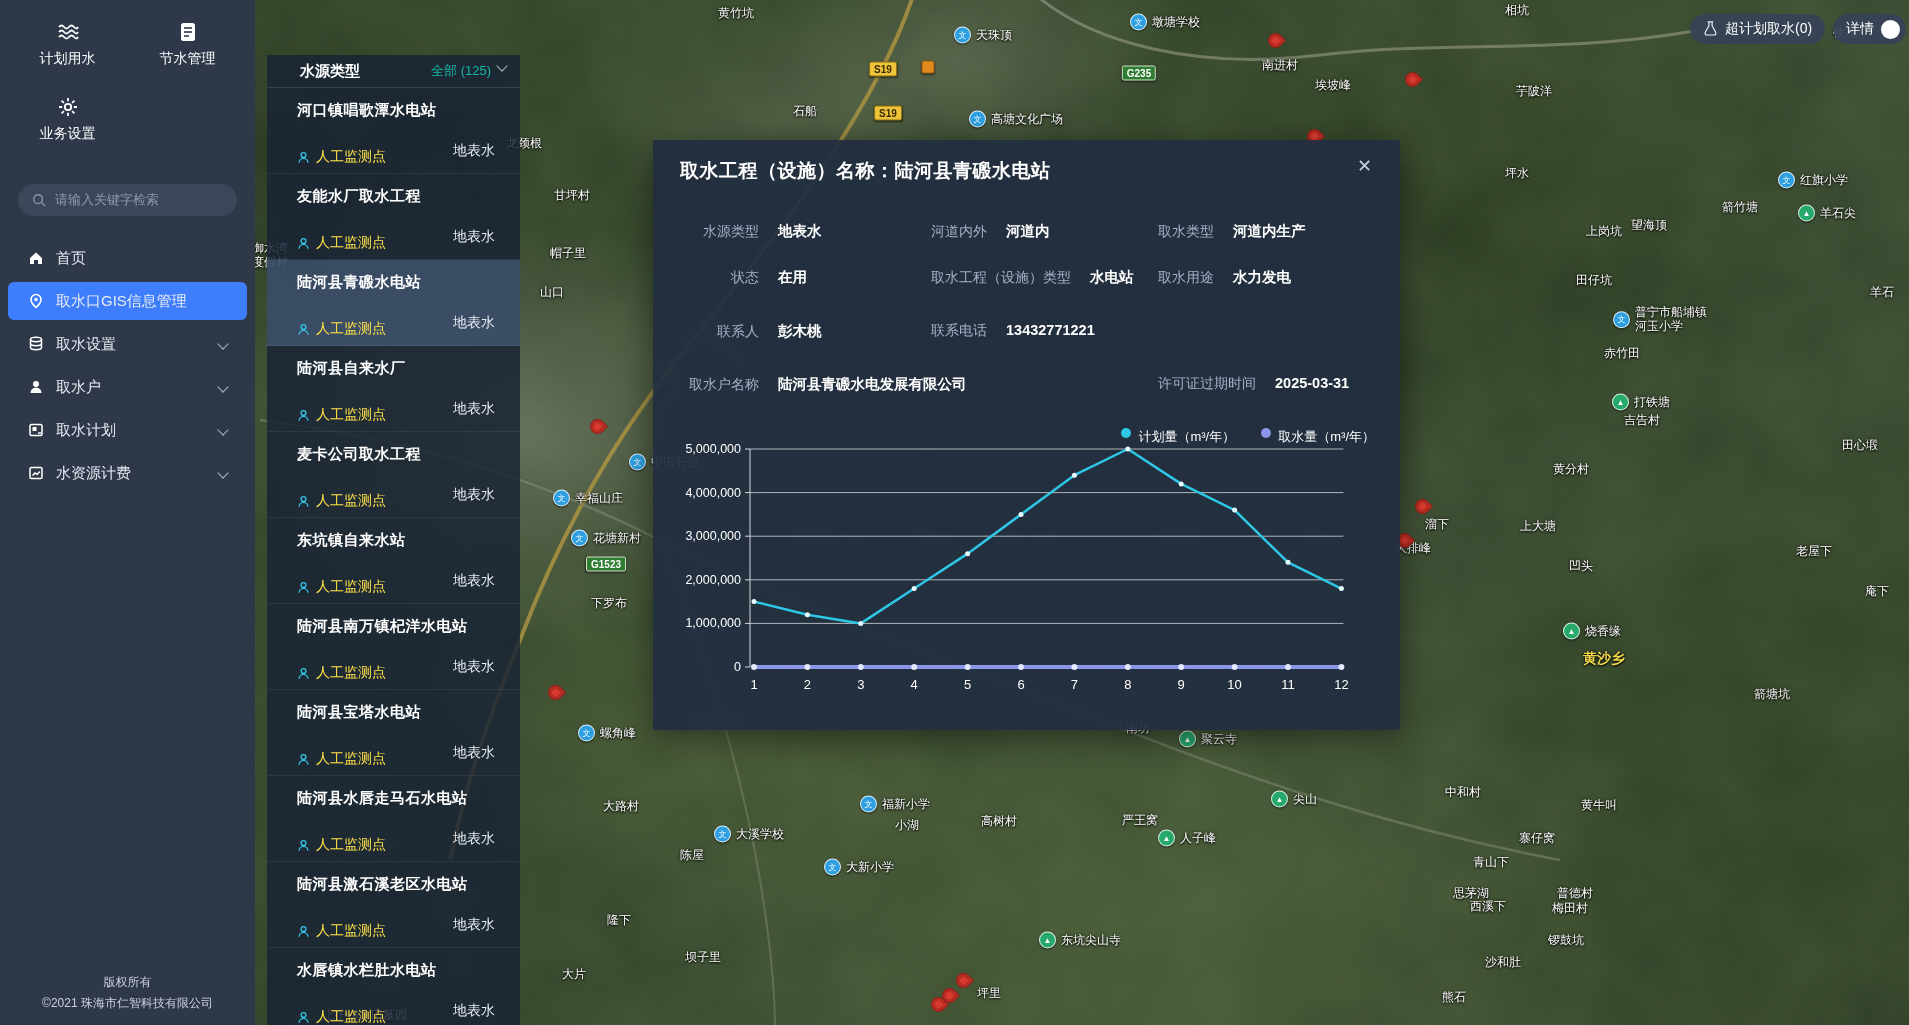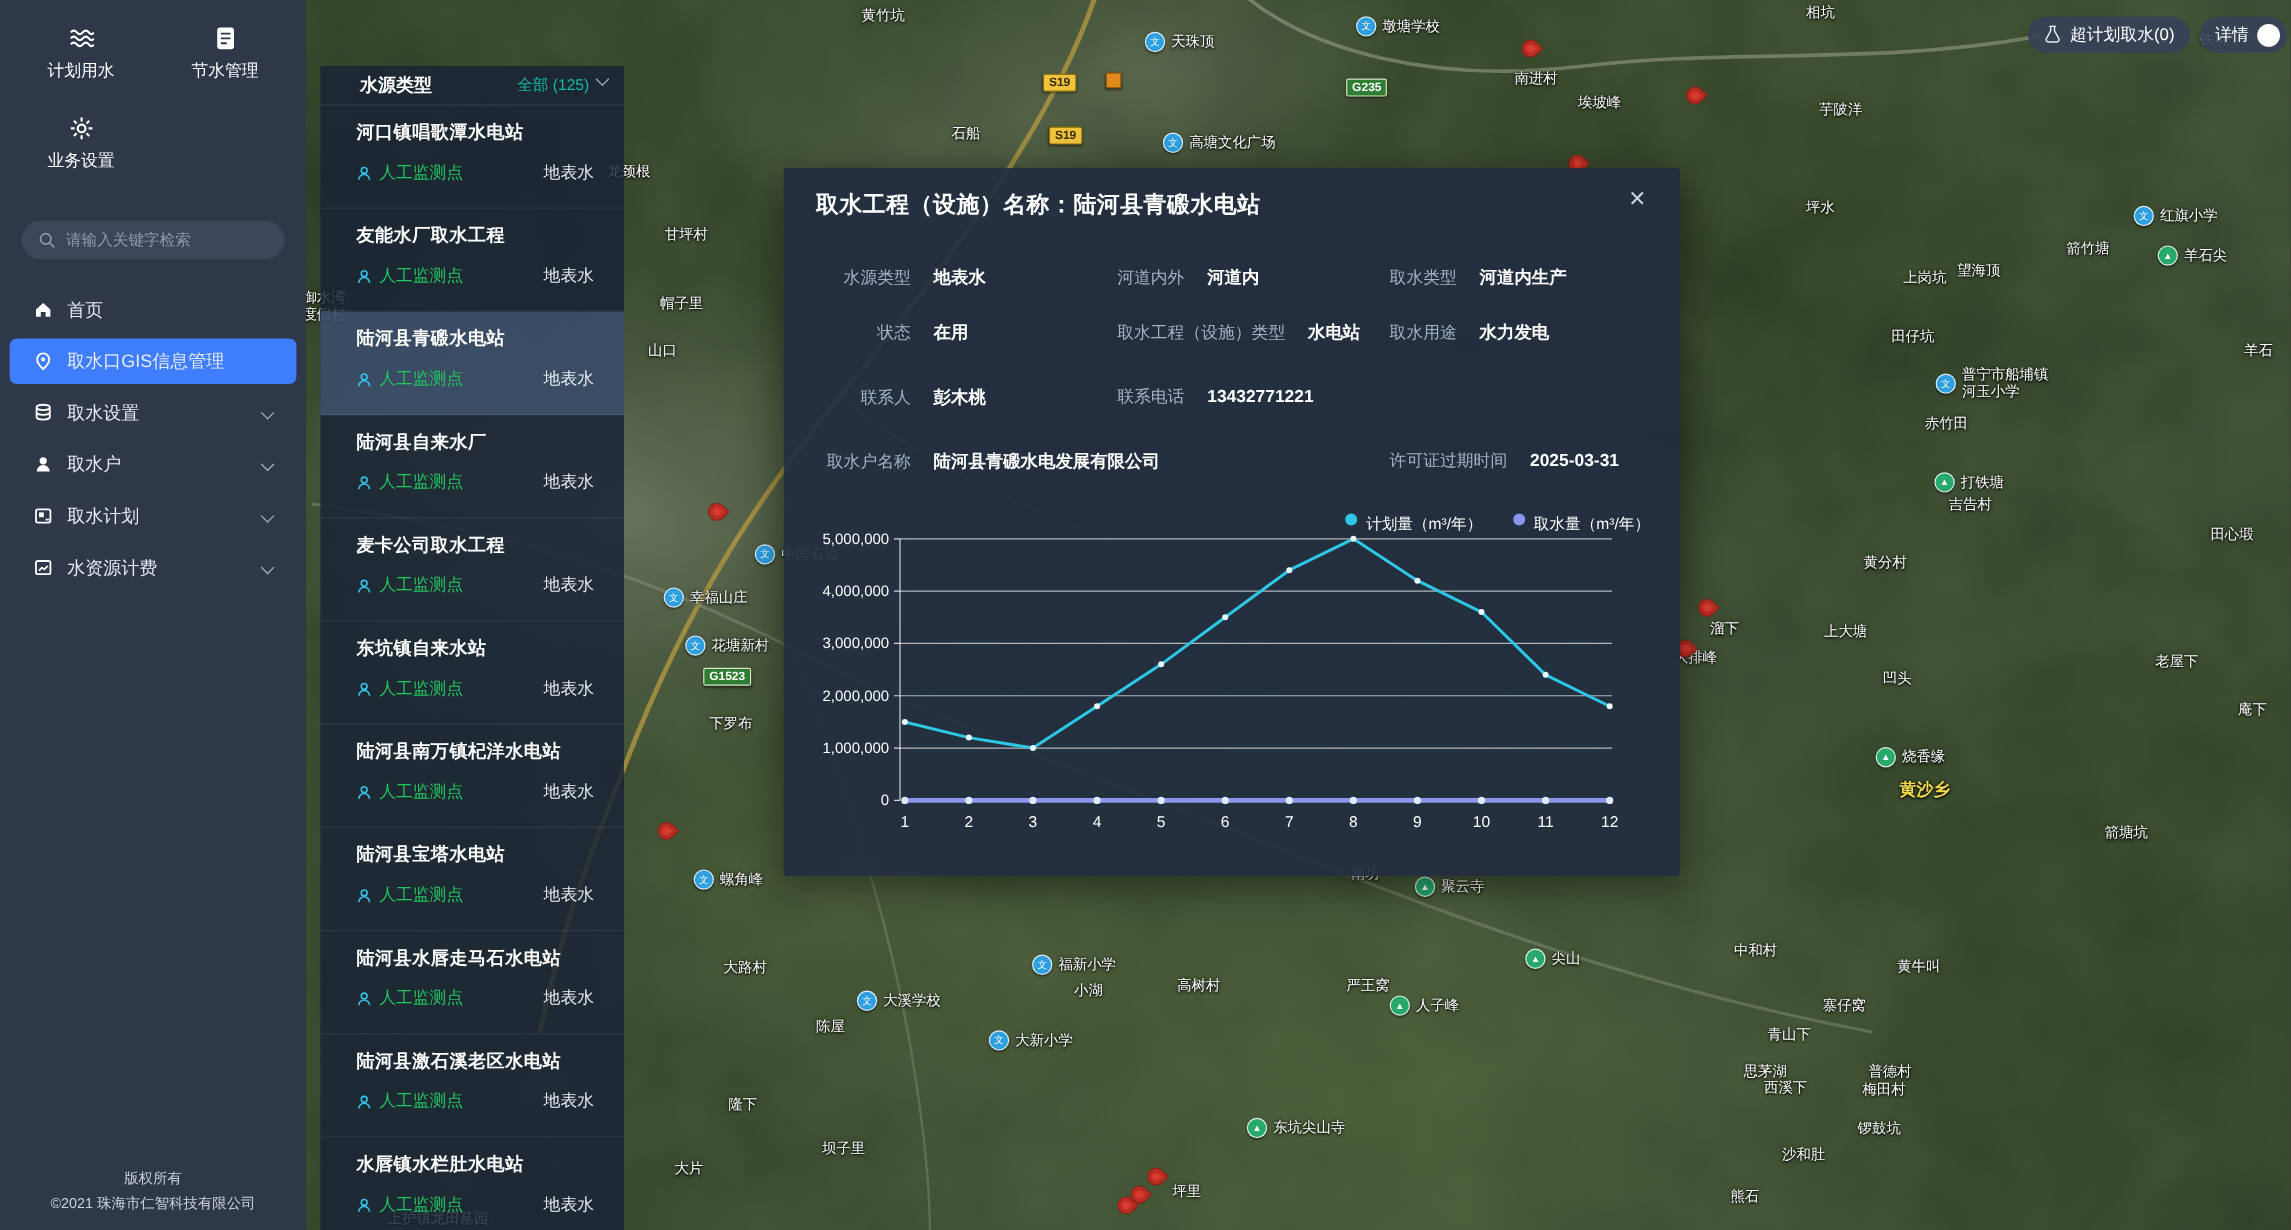--- a/index.html
+++ b/index.html
@@ -58,21 +58,21 @@
     background:rgba(30,42,60,.5);border-radius:4px;display:flex;align-items:center;padding:0 11px;color:#aeb9c9;font-size:13px;z-index:21;}
   #map-search svg{margin-left:auto;}
   #panel{position:absolute;left:267px;top:55px;width:253px;bottom:0;background:rgba(24,35,52,.84);z-index:20;color:#fff;}
   #panel-header{height:32px;display:flex;align-items:center;padding:0 14px 0 33px;border-bottom:1px solid rgba(255,255,255,.12);}
   #panel-header .ph-title{font-size:15px;font-weight:bold;}
   #panel-header .ph-filter{margin-left:auto;display:flex;align-items:flex-start;gap:7px;color:#14b8a6;font-size:13px;cursor:pointer;}
   .station{height:86px;box-sizing:border-box;padding:13px 25px 0 30px;border-bottom:1px solid rgba(255,255,255,.07);cursor:pointer;}
   .station.selected{background:rgba(86,112,148,.5);}
   .station .st-name{font-size:15px;font-weight:600;letter-spacing:.5px;}
   .station .st-row{display:flex;align-items:center;margin-top:15px;font-size:14px;}
-  .station .st-mon{color:#22c55e;display:flex;align-items:center;gap:6px;}
+  .station .st-mon{color:#fde047;display:flex;align-items:center;gap:6px;margin-top:13px;}
   .station .st-src{margin-left:auto;color:#e8edf4;}
 
   
   .pill{position:absolute;top:14px;height:30px;border-radius:15px;background:rgba(54,66,87,.92);color:#fff;display:flex;
     align-items:center;gap:7px;padding:0 13px;font-size:14px;z-index:21;cursor:pointer;}
   #pill-alert{left:1690px;}
   #pill-detail{left:1833px;padding-right:6px;}
   .toggle-knob{width:19px;height:19px;border-radius:50%;background:#fff;}
 
   
@@ -135,42 +135,42 @@
         <div class="map-label" style="left: 1594px; top: 280px;">田仔坑</div>
         <div class="map-label" style="left: 1882px; top: 292px;">羊石</div>
         <div class="map-label" style="left: 1622px; top: 353px;">赤竹田</div>
         <div class="map-label" style="left: 1642px; top: 420px;">吉告村</div>
         <div class="map-label" style="left: 1860px; top: 445px;">田心塅</div>
         <div class="map-label" style="left: 1571px; top: 469px;">黄分村</div>
         <div class="map-label" style="left: 1437px; top: 524px;">溜下</div>
         <div class="map-label" style="left: 1538px; top: 526px;">上大塘</div>
         <div class="map-label" style="left: 1413px; top: 548px;">大排峰</div>
         <div class="map-label" style="left: 1814px; top: 551px;">老屋下</div>
-        <div class="map-label" style="left: 1581px; top: 566px; font-family: Liberation Mono, monospace;">凹头</div>
+        <div class="map-label" style="left: 1581px; top: 566px;">凹头</div>
         <div class="map-label" style="left: 1877px; top: 591px;">庵下</div>
         <div class="map-label town" style="left: 1604px; top: 658px;">黄沙乡</div>
         <div class="map-label" style="left: 1772px; top: 694px;">箭塘坑</div>
         <div class="map-label" style="left: 609px; top: 603px;">下罗布</div>
         <div class="map-label" style="left: 1138px; top: 728px;">南坊</div>
         <div class="map-label" style="left: 1463px; top: 792px;">中和村</div>
         <div class="map-label" style="left: 1599px; top: 805px;">黄牛叫</div>
         <div class="map-label" style="left: 1537px; top: 838px;">寨仔窝</div>
         <div class="map-label" style="left: 1491px; top: 862px;">青山下</div>
         <div class="map-label" style="left: 1471px; top: 893px;">思茅湖</div>
         <div class="map-label" style="left: 1575px; top: 893px;">普德村</div>
         <div class="map-label" style="left: 1488px; top: 906px;">西溪下</div>
         <div class="map-label" style="left: 1570px; top: 908px;">梅田村</div>
         <div class="map-label" style="left: 1566px; top: 940px;">锣鼓坑</div>
         <div class="map-label" style="left: 1503px; top: 962px;">沙和肚</div>
         <div class="map-label" style="left: 1454px; top: 997px;">熊石</div>
         <div class="map-label" style="left: 621px; top: 806px;">大路村</div>
         <div class="map-label" style="left: 692px; top: 855px;">陈屋</div>
         <div class="map-label" style="left: 907px; top: 825px;">小湖</div>
         <div class="map-label" style="left: 999px; top: 821px;">高树村</div>
-        <div class="map-label" style="left: 1140px; top: 821px;">严王窝</div>
+        <div class="map-label" style="left: 1140px; top: 821px; font-family: Liberation Mono, monospace;">严王窝</div>
         <div class="map-label" style="left: 619px; top: 920px;">隆下</div>
         <div class="map-label" style="left: 703px; top: 957px;">坝子里</div>
         <div class="map-label" style="left: 574px; top: 974px;">大片</div>
         <div class="map-label" style="left: 989px; top: 993px;">坪里</div>
         <div class="map-label" style="left: 365px; top: 1015px;">上护镇龙田墓园</div>
         <div class="marker-row" style="left: 962px; top: 35px;">
           <span class="mdot blue">文</span>
           <span class="mtext">天珠顶</span>
         </div>
         <div class="marker-row" style="left: 1138px; top: 22px;">

